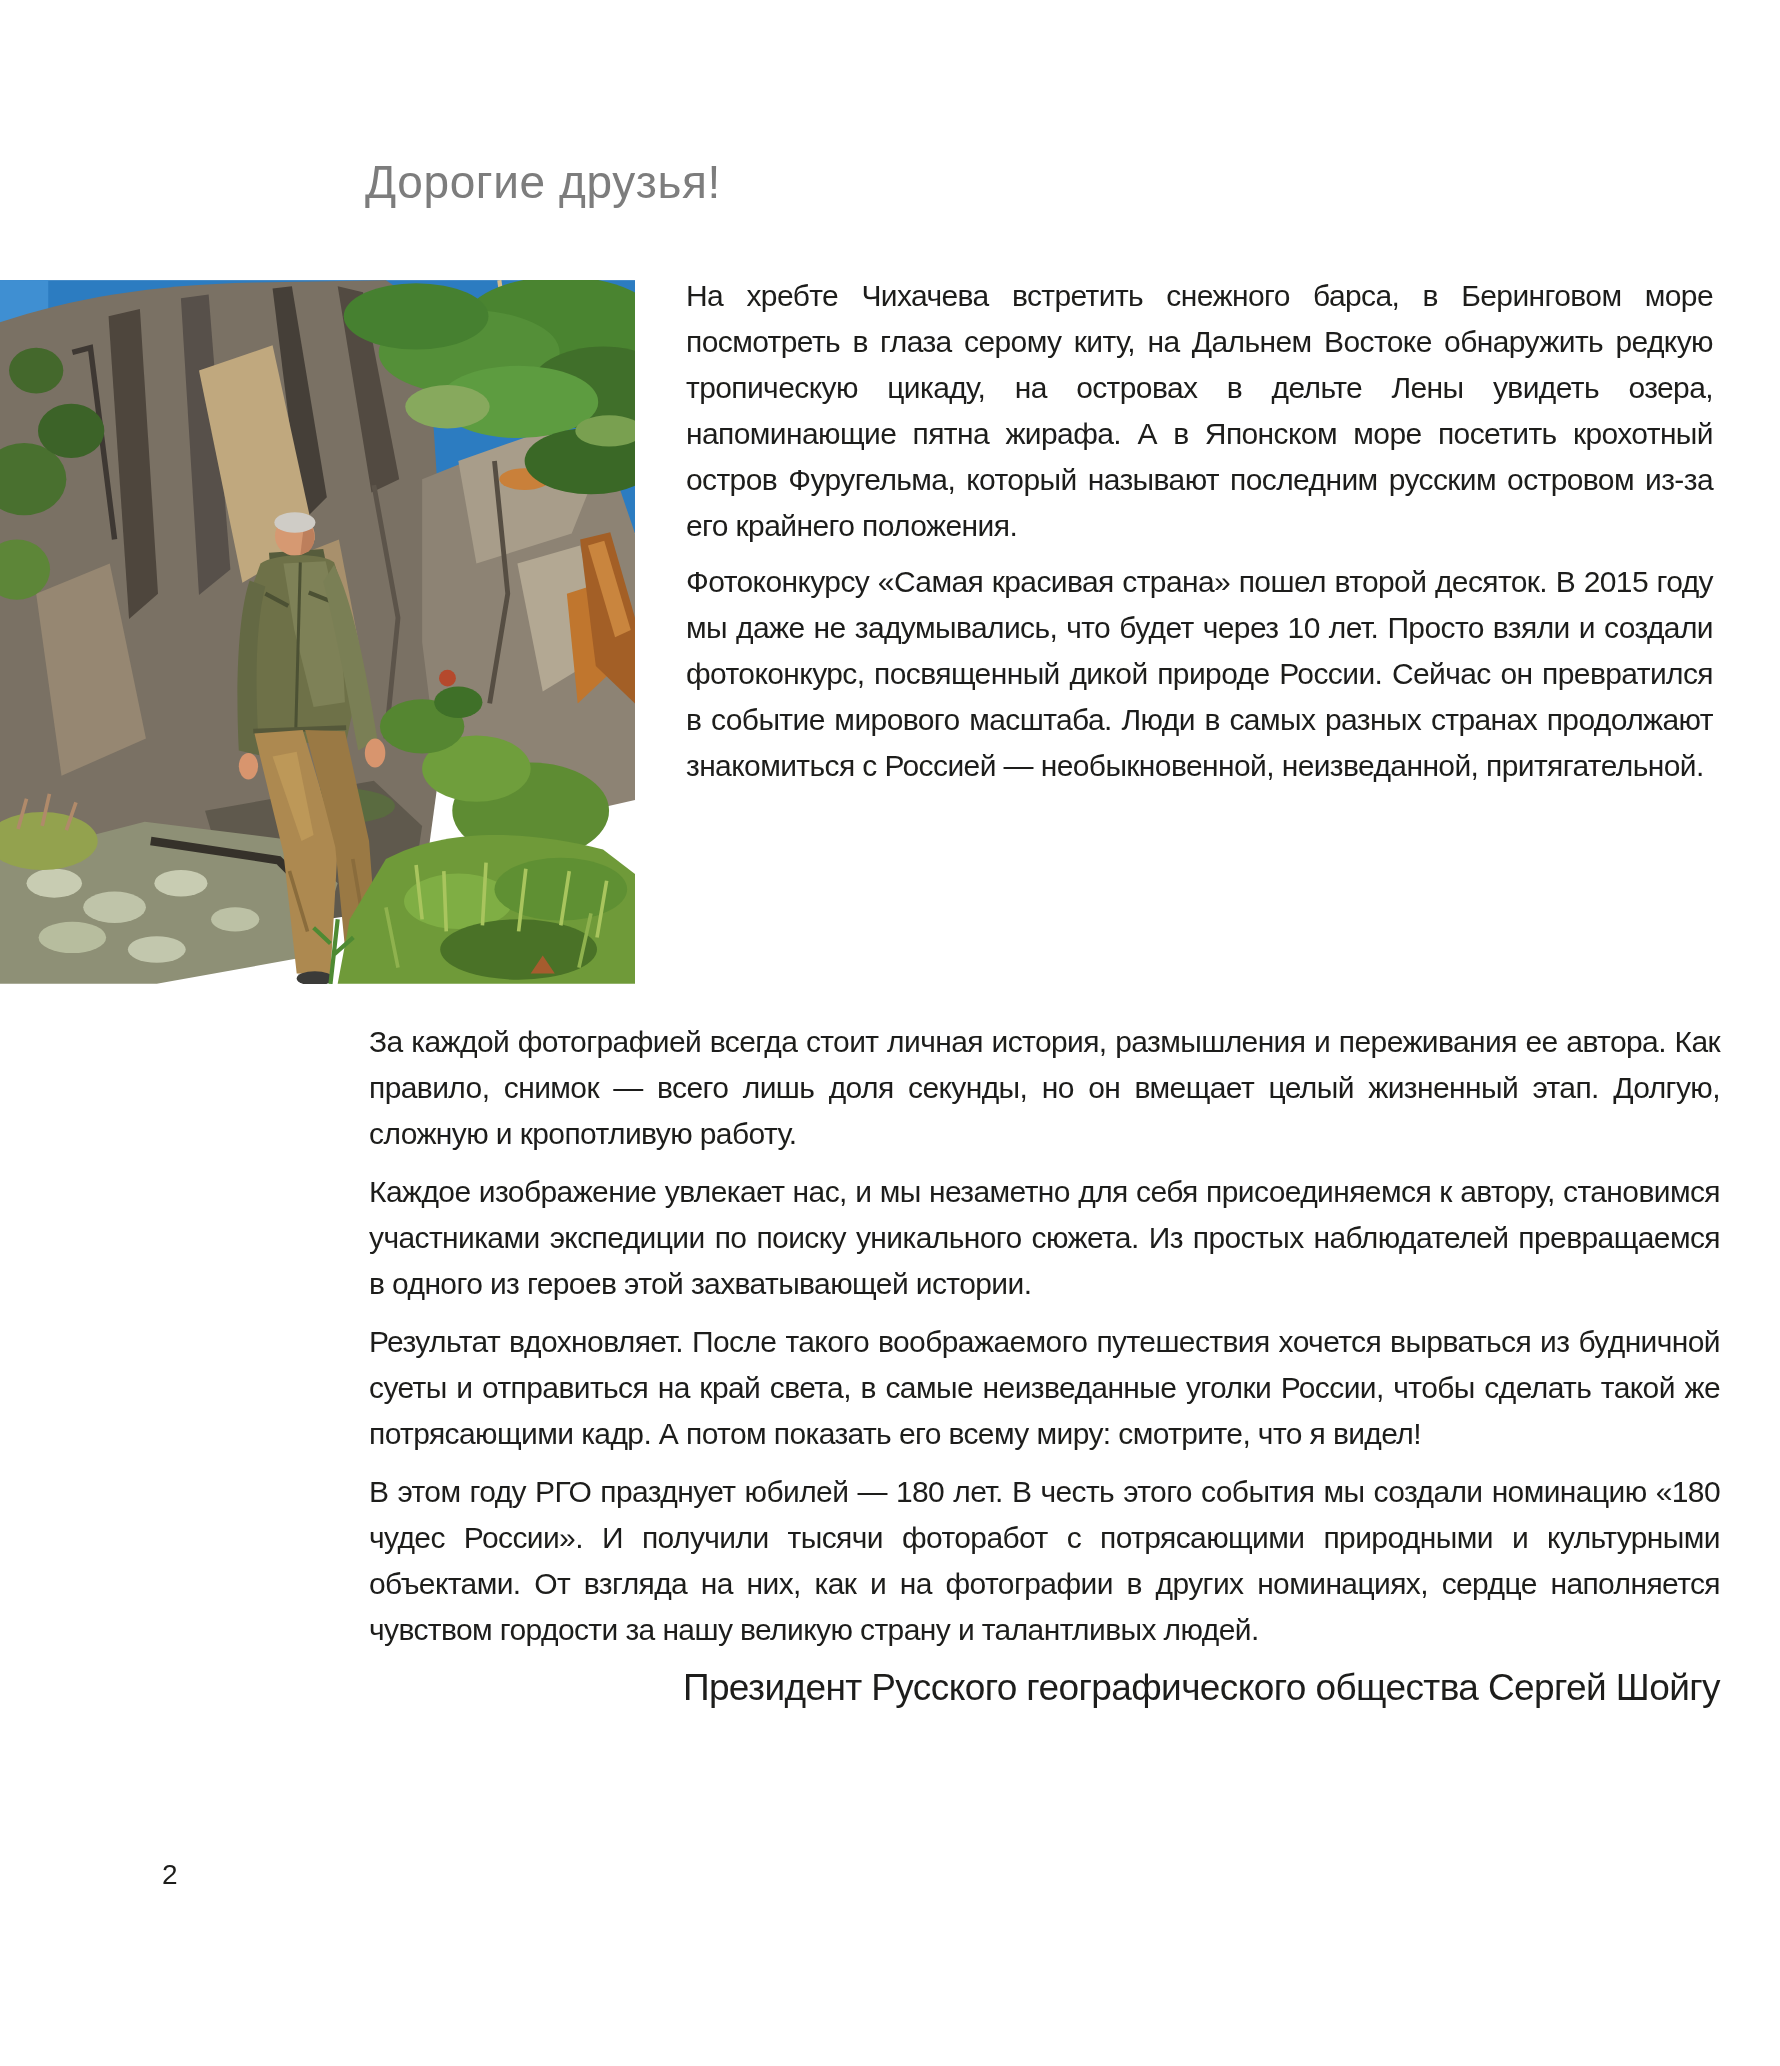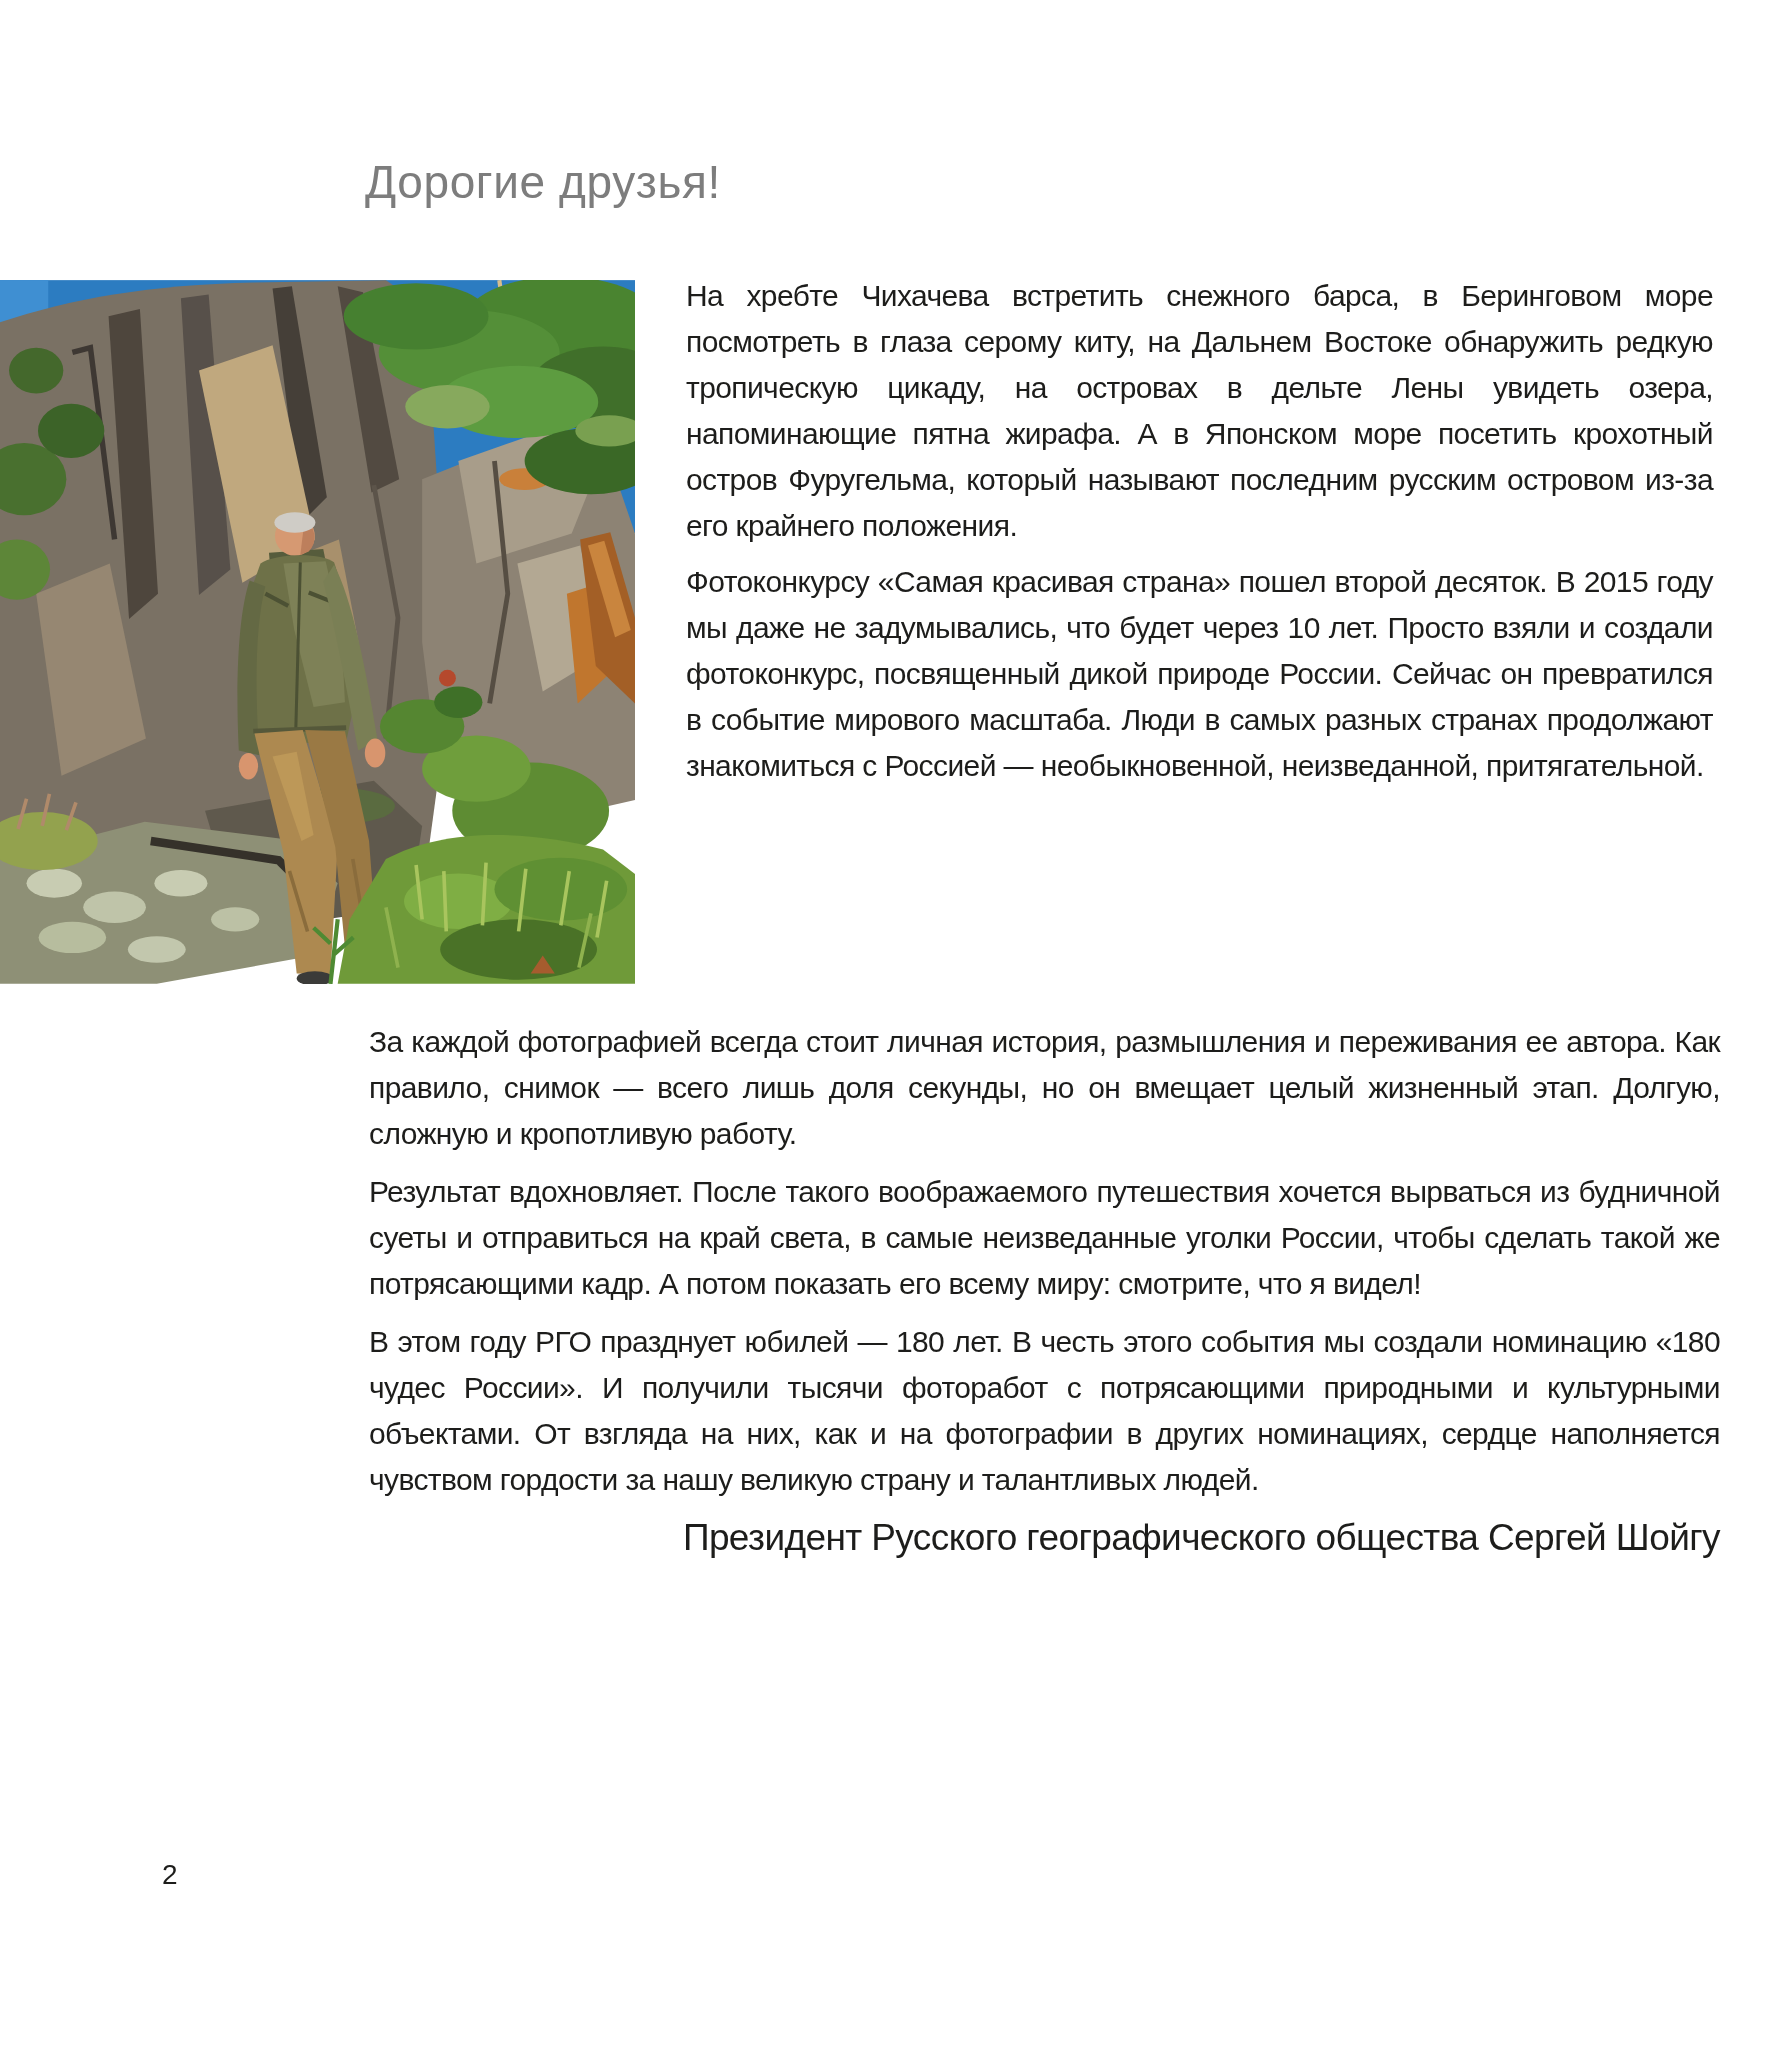--- a/index.html
+++ b/index.html
@@ -183,19 +183,20 @@
   </svg>
 </figure>
 
 <section class="col-right">
   <p class="body-par">На хребте Чихачева встретить снежного барса, в Беринговом море посмотреть в глаза серому киту, на Дальнем Востоке обнаружить редкую тропическую цикаду, на островах в дельте Лены увидеть озера, напоминающие пятна жирафа. А в Японском море посетить крохотный остров Фуругельма, который называют последним русским островом из-за его крайнего положения.</p>
   <p class="body-par">Фотоконкурсу «Самая красивая страна» пошел второй десяток. В 2015 году мы даже не задумывались, что будет через 10 лет. Просто взяли и создали фотоконкурс, посвященный дикой природе России. Сейчас он превратился в событие мирового масштаба. Люди в самых разных странах продолжают знакомиться с Россией — необыкновенной, неизведанной, притягательной.</p>
 </section>
 
 <section class="col-full">
   <p class="body-par">За каждой фотографией всегда стоит личная история, размышления и переживания ее автора. Как правило, снимок — всего лишь доля секунды, но он вмещает целый жизненный этап. Долгую, сложную и кропотливую работу.</p>
+  <p class="body-par">Каждое изображение увлекает нас, и мы незаметно для себя присоединяемся к автору, становимся участниками экспедиции по поиску уникального сюжета. Из простых наблюдателей превращаемся в одного из героев этой захватывающей истории.</p>
   <p class="body-par">Результат вдохновляет. После такого воображаемого путешествия хочется вырваться из будничной суеты и отправиться на край света, в самые неизведанные уголки России, чтобы сделать такой же потрясающими кадр. А потом показать его всему миру: смотрите, что я видел!</p>
   <p class="body-par">В этом году РГО празднует юбилей — 180 лет. В честь этого события мы создали номинацию «180 чудес России». И получили тысячи фоторабот с потрясающими природными и культурными объектами. От взгляда на них, как и на фотографии в других номинациях, сердце наполняется чувством гордости за нашу великую страну и талантливых людей.</p>
   <p class="signature">Президент Русского географического общества Сергей Шойгу</p>
 </section>
 
 <div class="page-number">2</div>
 
 
 </body></html>

